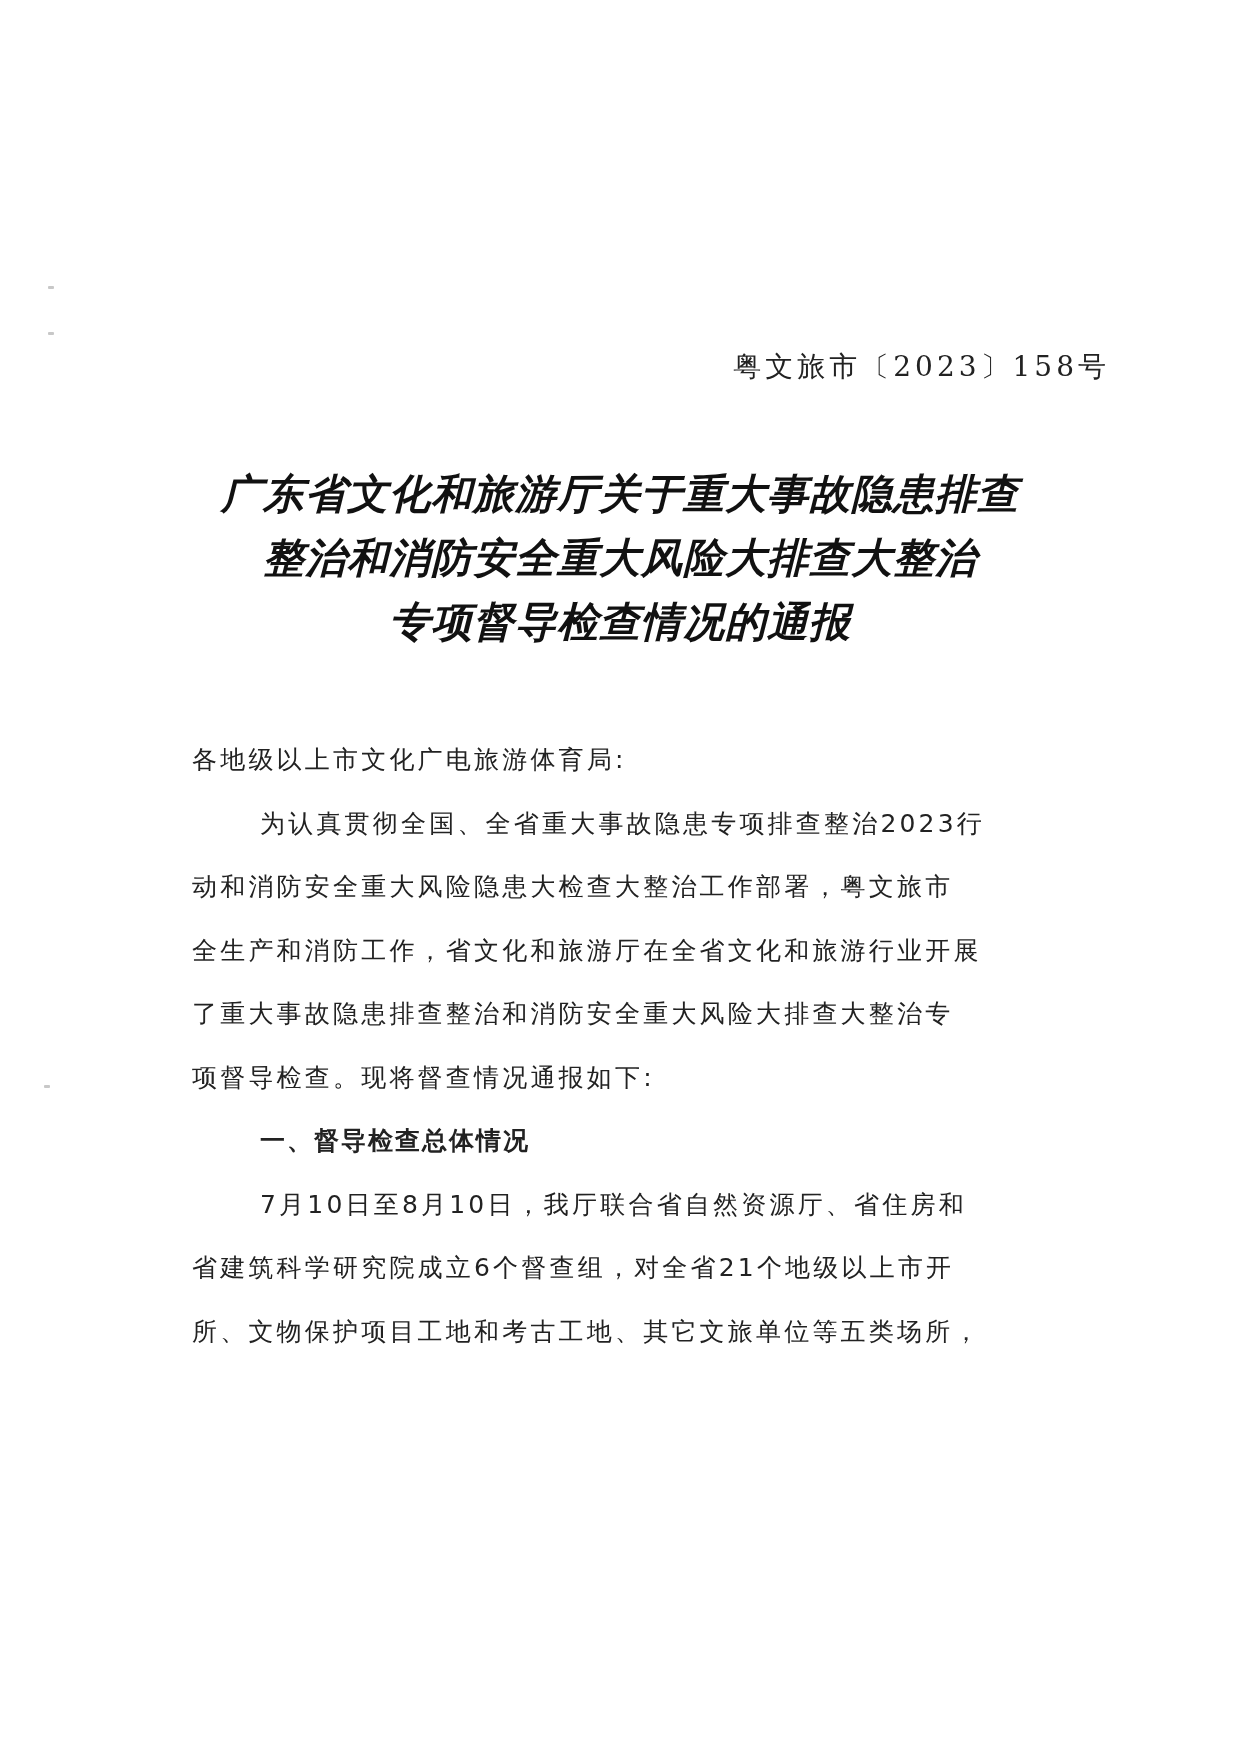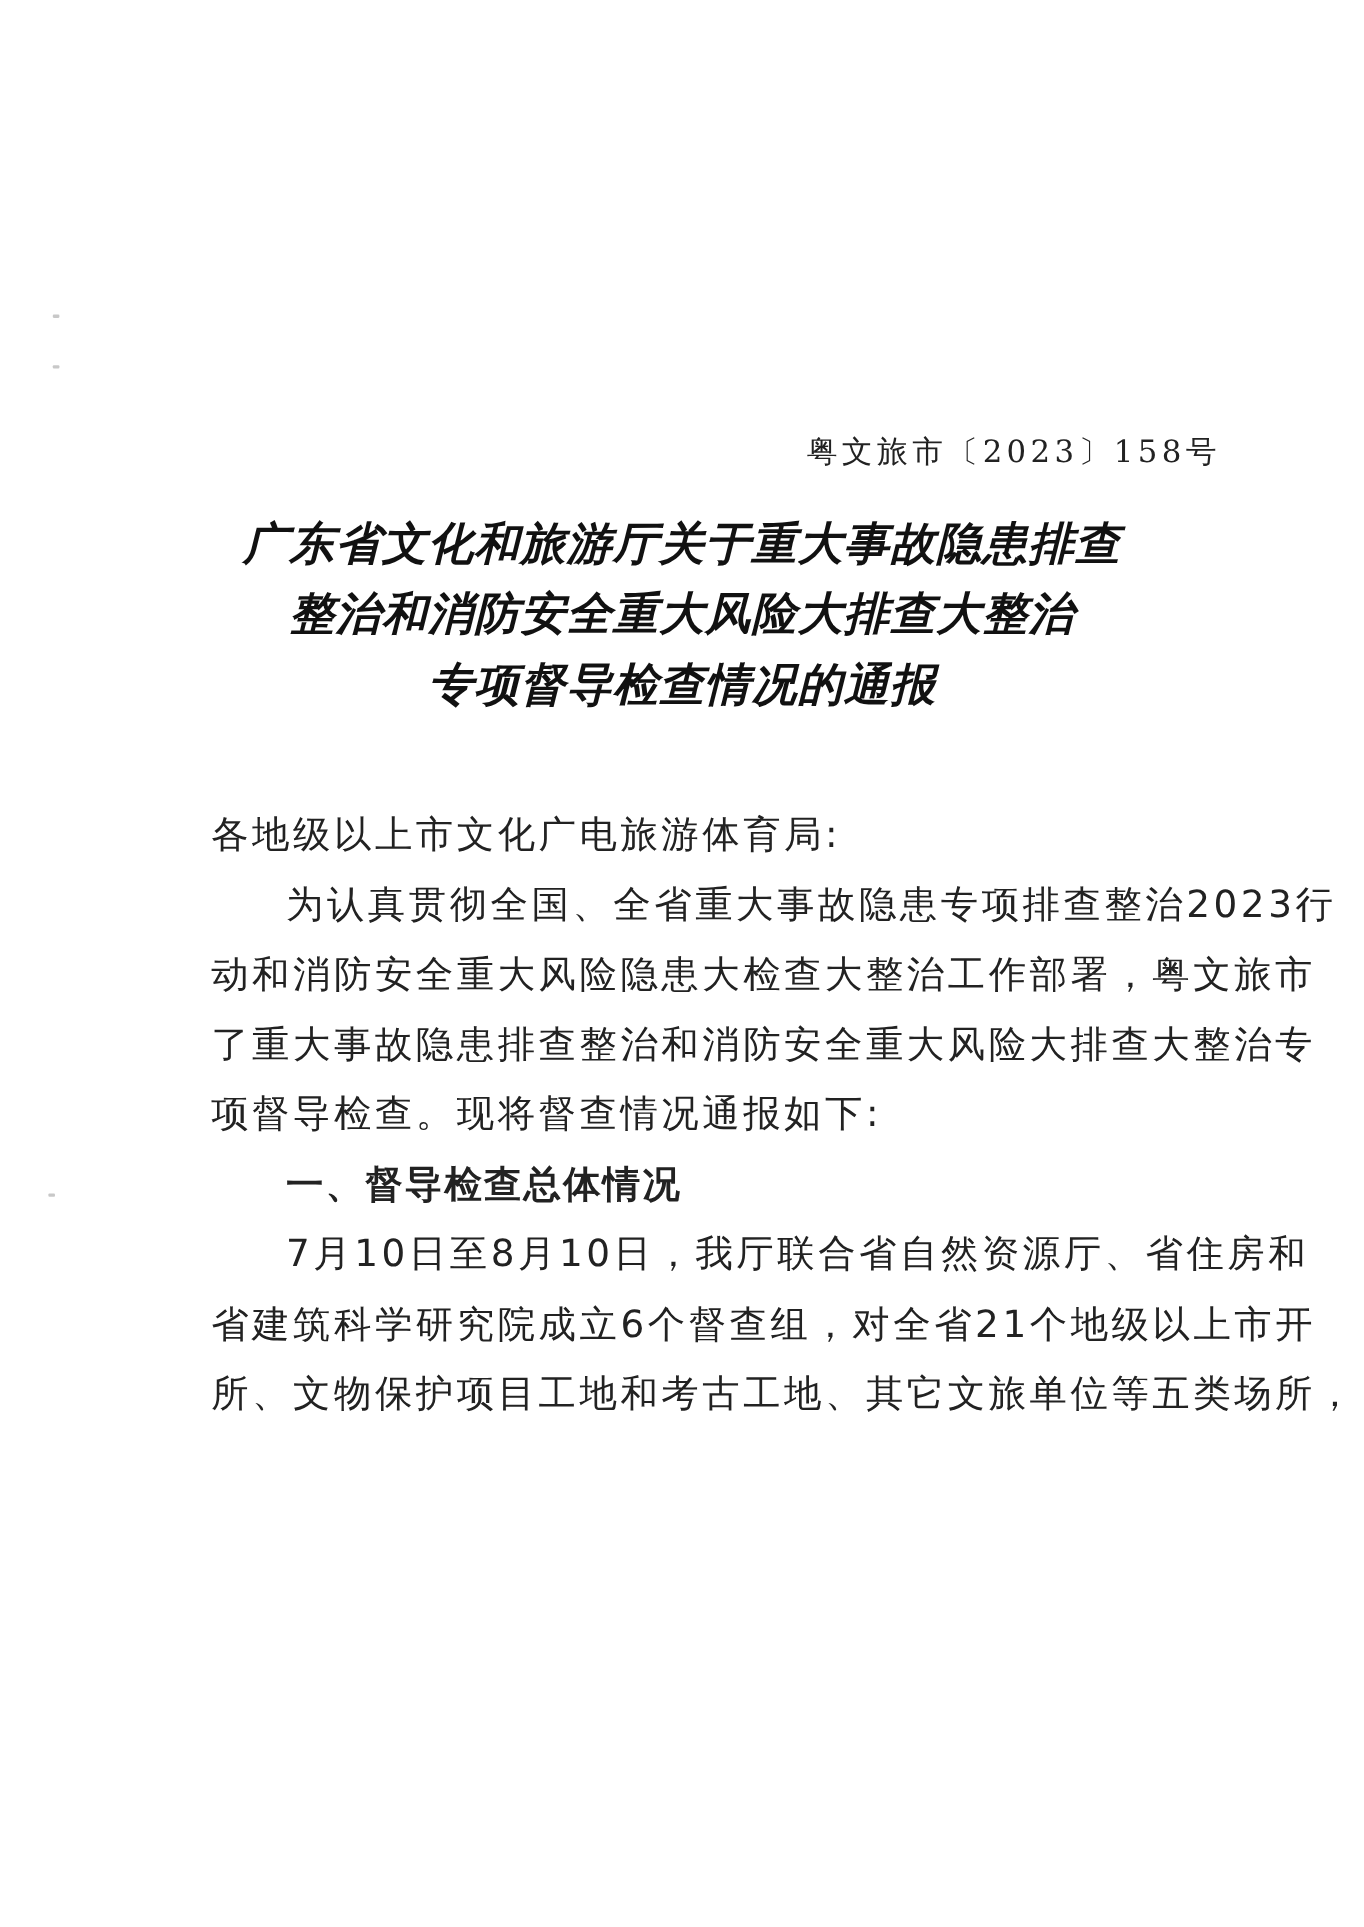--- a/index.html
+++ b/index.html
@@ -5,34 +5,33 @@
   html, body { margin: 0; padding: 0; background: #ffffff; }
   body {
     width: 1240px; height: 1752px; position: relative; overflow: hidden;
     font-family: "DejaVu Serif", "Liberation Serif", serif;
     color: #1a1a1a;
   }
   .doc-number {
     position: absolute; right: 130px; top: 348px;
     font-size: 28px; letter-spacing: 4px; color: #222;
     font-family: "DejaVu Serif", serif;
-    margin-top: 44px;
   }
   .title {
     position: absolute; left: 0; right: 0; top: 462px;
     text-align: center;
     font-family: "DejaVu Serif", "Liberation Serif", serif;
     font-weight: bold; font-size: 41px; line-height: 64px;
     color: #111; letter-spacing: 1px;
   }
   .title div { display: block; font-style: italic; }
   .body {
     position: absolute; left: 192px; width: 930px; top: 728px;
     font-family: "DejaVu Sans", "Liberation Sans", sans-serif;
-    font-size: 34px; line-height: 63.5px; color: #222;
+    font-size: 25px; line-height: 63.5px; color: #222;
     letter-spacing: 3.2px;
   }
   .line { white-space: nowrap; height: 63.5px; }
   .indent { padding-left: 68px; }
   .heading { font-weight: bold; padding-left: 68px; letter-spacing: 2px; }
   .scan-mark {
     position: absolute; width: 6px; height: 3px; background: #9a9a9a;
     opacity: 0.55; border-radius: 1px;
   }
 </style>
@@ -52,20 +51,21 @@
     <div>整治和消防安全重大风险大排查大整治</div>
     <div>专项督导检查情况的通报</div>
   </div>
 
   <div class="body">
     <div class="line">各地级以上市文化广电旅游体育局:</div>
 
     <div>
       <div class="line indent">为认真贯彻全国、全省重大事故隐患专项排查整治2023行</div>
       <div class="line">动和消防安全重大风险隐患大检查大整治工作部署，粤文旅市</div>
+      <div class="line">全生产和消防工作，省文化和旅游厅在全省文化和旅游行业开展</div>
       <div class="line">了重大事故隐患排查整治和消防安全重大风险大排查大整治专</div>
       <div class="line">项督导检查。现将督查情况通报如下:</div>
     </div>
 
     <div class="line heading">一、督导检查总体情况</div>
 
     <div>
       <div class="line indent">7月10日至8月10日，我厅联合省自然资源厅、省住房和</div>
       <div class="line">省建筑科学研究院成立6个督查组，对全省21个地级以上市开</div>
       <div class="line">所、文物保护项目工地和考古工地、其它文旅单位等五类场所，</div>

